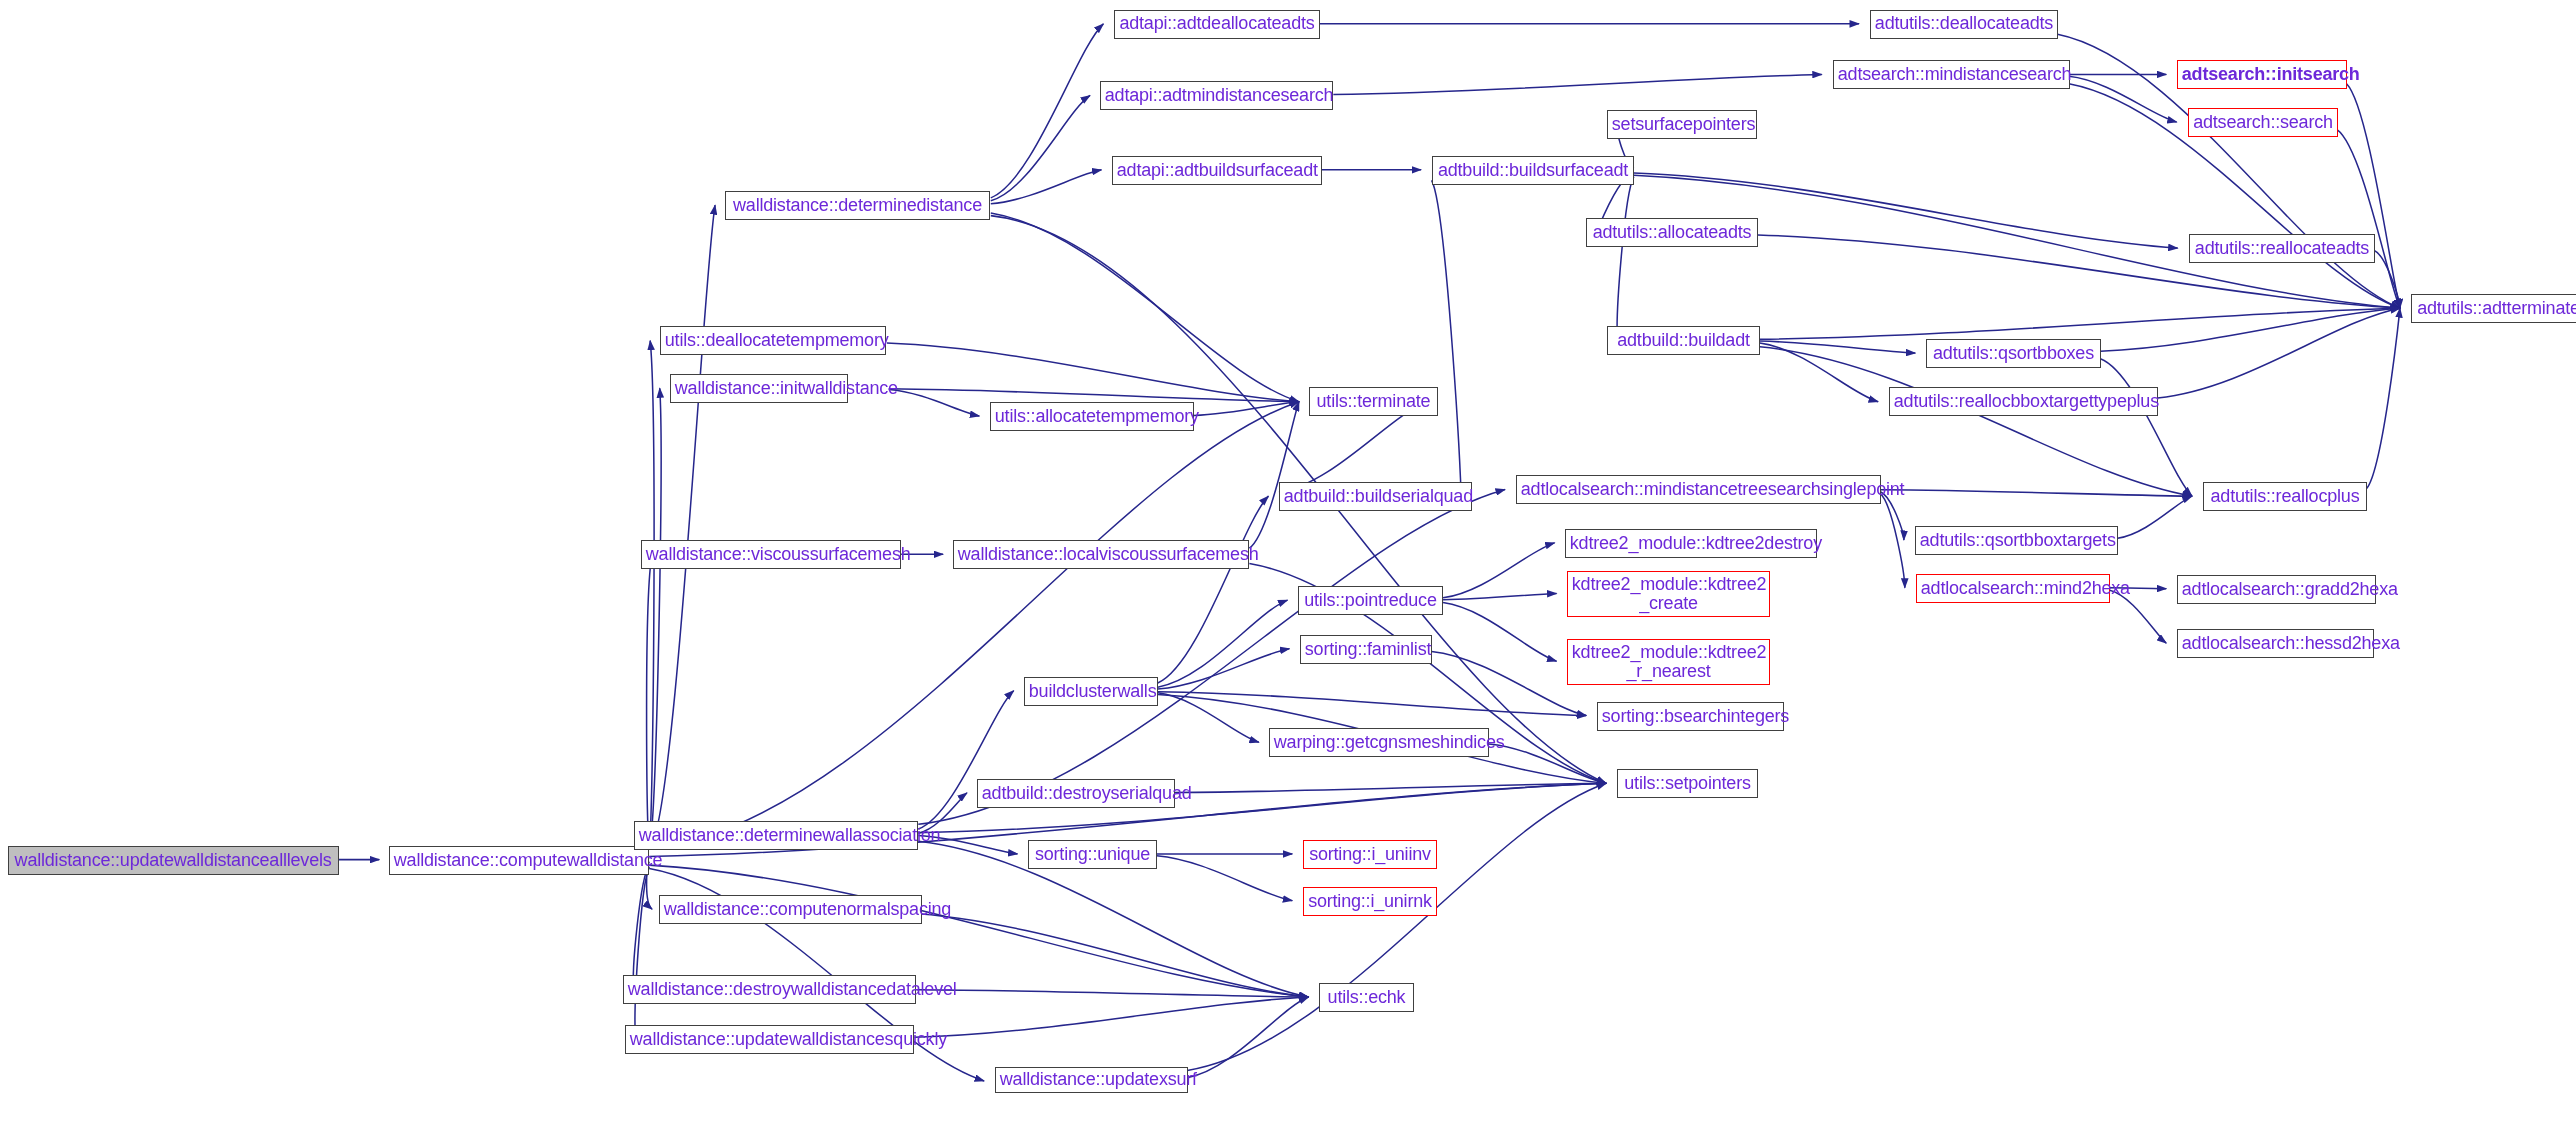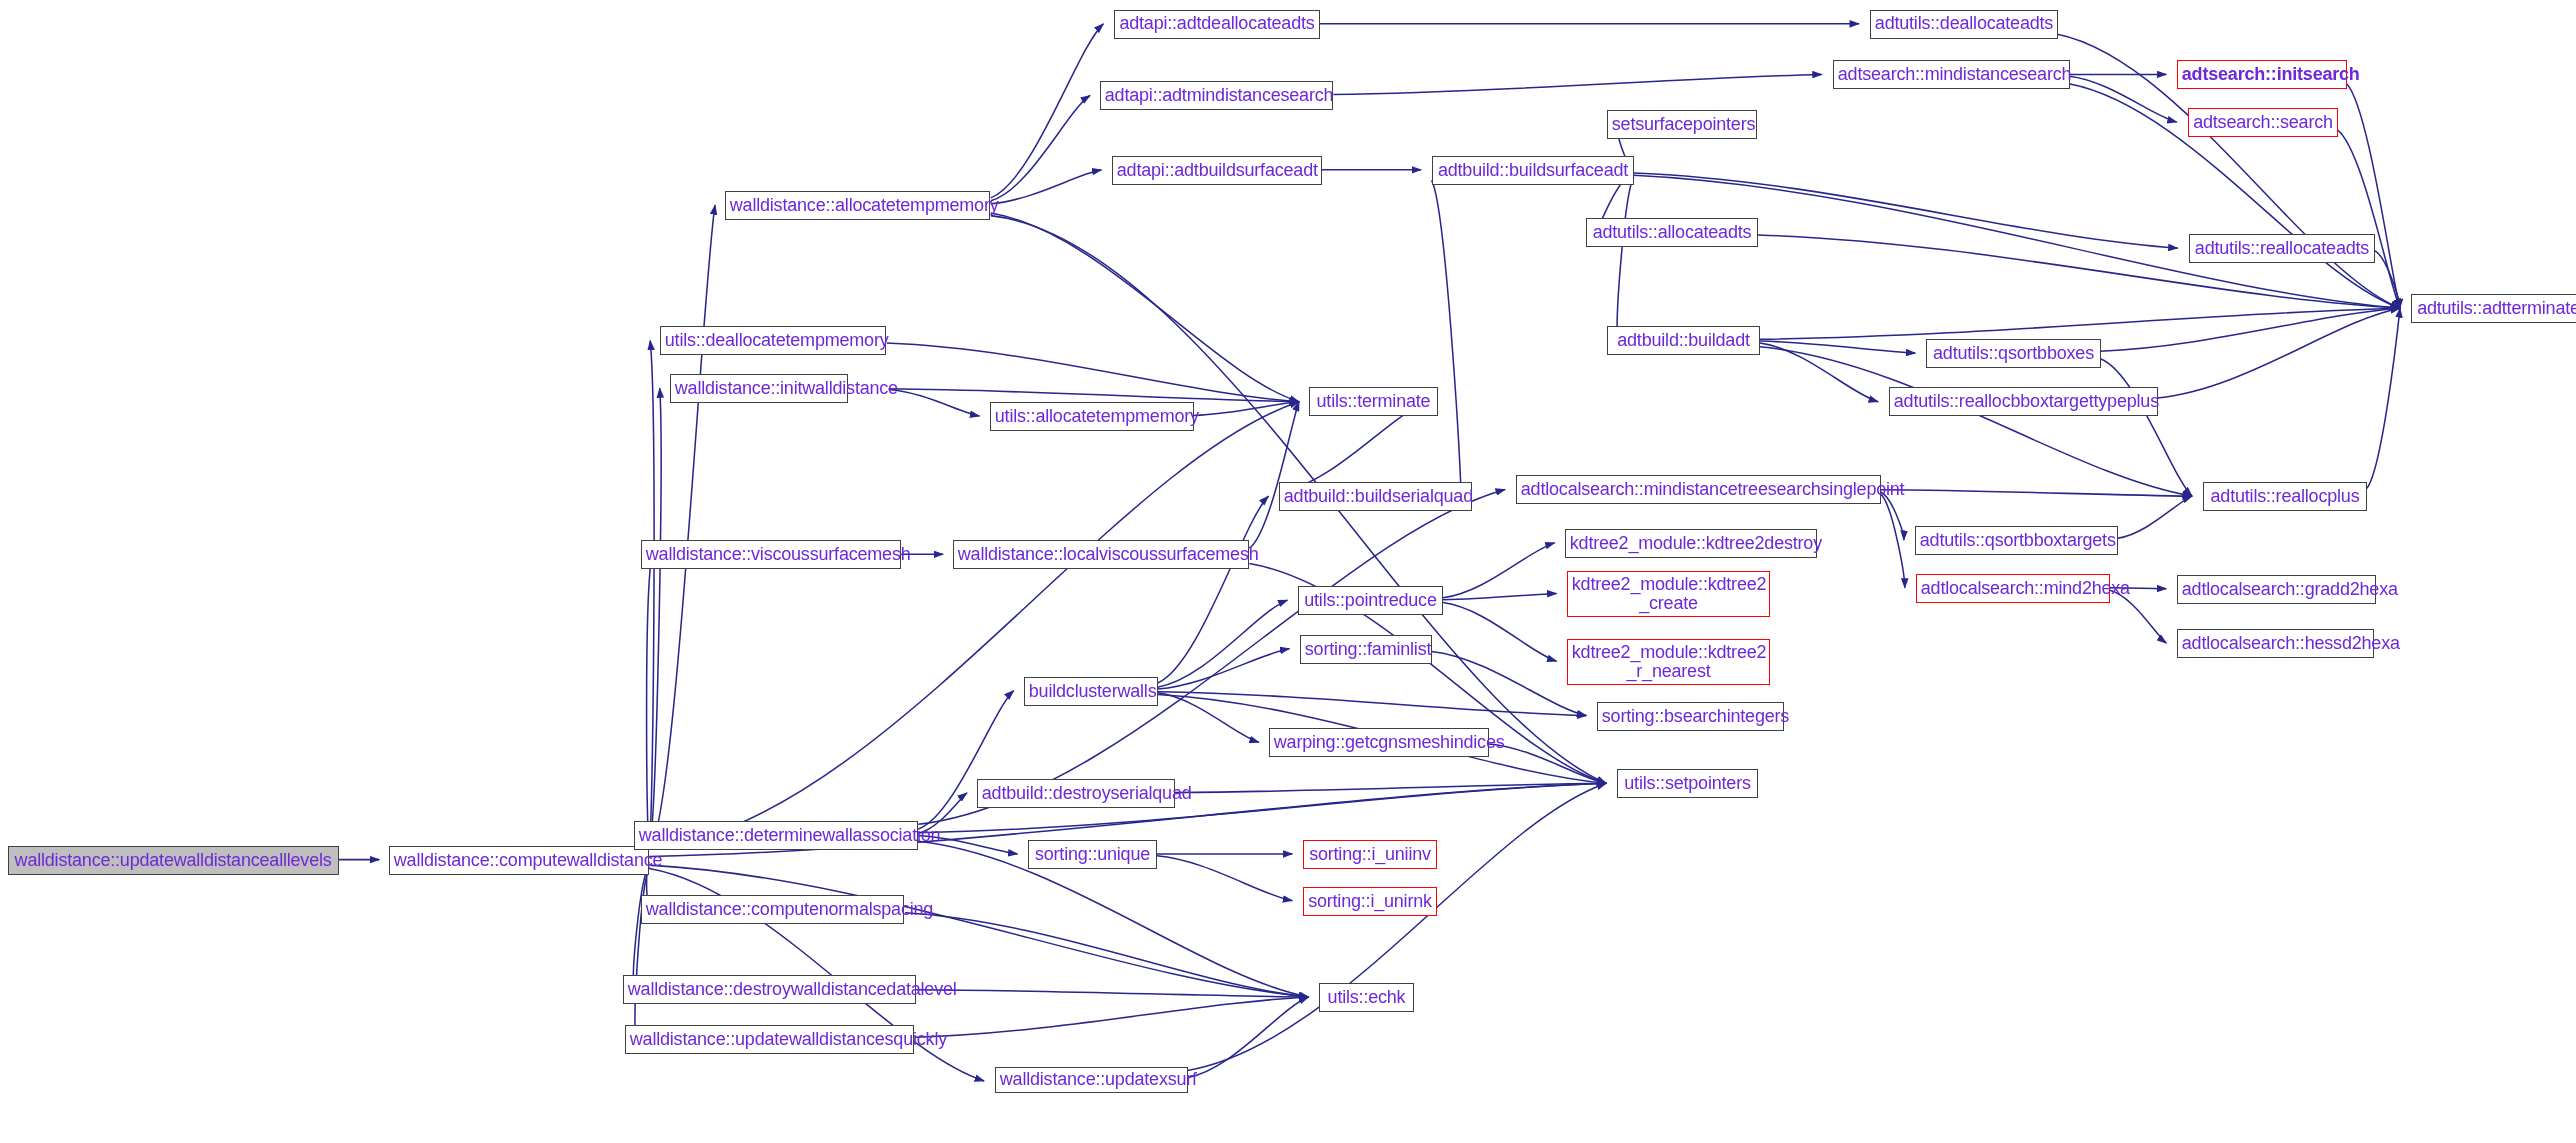--- a/index.html
+++ b/index.html
@@ -150,21 +150,21 @@
         <path d="M1212,896.96 C1265.55,901.664 1319.1,937.4144 1354,944" marker-end="url(#arrowhead)"></path>
         <path d="M960,1037.32 C1107.7,1038.088 1255.4,1043.9248 1371,1045" marker-end="url(#arrowhead)"></path>
         <path d="M958,1087.24 C1106.4,1083.016 1254.8,1050.9136 1371,1045" marker-end="url(#arrowhead)"></path>
         <path d="M1244,1122 C1401.5,1096 1559,863.14 1683,821" marker-end="url(#arrowhead)"></path>
         <path d="M1244,1129.48 C1292.3,1121.032 1340.6,1056.8272 1371,1045" marker-end="url(#arrowhead)"></path>
       </g>
   </svg>
   <div id="node-layer">
       <div class="gnode root" style="left: 7.6px; top: 846px; width: 331px; height: 29px;"><span class="lbl">walldistance::updatewalldistancealllevels</span></div>
       <div class="gnode" style="left: 389px; top: 846px; width: 260px; height: 29px;"><span class="lbl">walldistance::computewalldistance</span></div>
-      <div class="gnode" style="left: 725px; top: 191px; width: 265px; height: 29px;"><span class="lbl">walldistance::allocatetempmemory</span></div>
+      <div class="gnode" style="left: 725px; top: 191px; width: 265px; height: 29px;"><span class="lbl">walldistance::determinedistance</span></div>
       <div class="gnode" style="left: 1114px; top: 9.5px; width: 206px; height: 29px;"><span class="lbl">adtapi::adtdeallocateadts</span></div>
       <div class="gnode" style="left: 1100px; top: 81px; width: 233px; height: 29px;"><span class="lbl">adtapi::adtmindistancesearch</span></div>
       <div class="gnode" style="left: 1112px; top: 156px; width: 210px; height: 29px;"><span class="lbl">adtapi::adtbuildsurfaceadt</span></div>
       <div class="gnode" style="left: 1432px; top: 156px; width: 202px; height: 29px;"><span class="lbl">adtbuild::buildsurfaceadt</span></div>
       <div class="gnode" style="left: 1870px; top: 9.5px; width: 188px; height: 29px;"><span class="lbl">adtutils::deallocateadts</span></div>
       <div class="gnode" style="left: 1833px; top: 60px; width: 237px; height: 29px;"><span class="lbl">adtsearch::mindistancesearch</span></div>
       <div class="gnode red" style="left: 2177px; top: 60px; width: 170px; height: 29px; font-weight: bold;"><span class="lbl">adtsearch::initsearch</span></div>
       <div class="gnode red" style="left: 2188px; top: 108px; width: 150px; height: 29px;"><span class="lbl">adtsearch::search</span></div>
       <div class="gnode" style="left: 1607px; top: 110px; width: 150px; height: 29px;"><span class="lbl">setsurfacepointers</span></div>
       <div class="gnode" style="left: 1586px; top: 218px; width: 172px; height: 29px;"><span class="lbl">adtutils::allocateadts</span></div>
@@ -192,21 +192,21 @@
       <div class="gnode" style="left: 1300px; top: 635px; width: 132px; height: 29px;"><span class="lbl">sorting::faminlist</span></div>
       <div class="gnode red" style="left: 1567px; top: 639px; width: 203px; height: 46px;"><span class="lbl">kdtree2_module::kdtree2
 _r_nearest</span></div>
       <div class="gnode" style="left: 2177px; top: 629px; width: 197px; height: 29px;"><span class="lbl">adtlocalsearch::hessd2hexa</span></div>
       <div class="gnode" style="left: 1597px; top: 702px; width: 187px; height: 29px;"><span class="lbl">sorting::bsearchintegers</span></div>
       <div class="gnode" style="left: 1024px; top: 677px; width: 134px; height: 29px;"><span class="lbl">buildclusterwalls</span></div>
       <div class="gnode" style="left: 634px; top: 821px; width: 284px; height: 29px;"><span class="lbl">walldistance::determinewallassociation</span></div>
       <div class="gnode" style="left: 1269px; top: 728px; width: 220px; height: 29px;"><span class="lbl">warping::getcgnsmeshindices</span></div>
       <div class="gnode" style="left: 1617px; top: 769px; width: 141px; height: 29px;"><span class="lbl">utils::setpointers</span></div>
       <div class="gnode" style="left: 977px; top: 779px; width: 198px; height: 29px;"><span class="lbl">adtbuild::destroyserialquad</span></div>
-      <div class="gnode" style="left: 641px; top: 895px; width: 263px; height: 29px;"><span class="lbl">walldistance::computenormalspacing</span></div>
+      <div class="gnode" style="left: 659px; top: 895px; width: 263px; height: 29px;"><span class="lbl">walldistance::computenormalspacing</span></div>
       <div class="gnode" style="left: 1028px; top: 840px; width: 129px; height: 29px;"><span class="lbl">sorting::unique</span></div>
       <div class="gnode red" style="left: 1303px; top: 840px; width: 134px; height: 29px;"><span class="lbl">sorting::i_uniinv</span></div>
       <div class="gnode red" style="left: 1303px; top: 887px; width: 134px; height: 29px;"><span class="lbl">sorting::i_unirnk</span></div>
       <div class="gnode" style="left: 623px; top: 975px; width: 293px; height: 29px;"><span class="lbl">walldistance::destroywalldistancedatalevel</span></div>
       <div class="gnode" style="left: 1319px; top: 983px; width: 95px; height: 29px;"><span class="lbl">utils::echk</span></div>
       <div class="gnode" style="left: 625px; top: 1025px; width: 289px; height: 29px;"><span class="lbl">walldistance::updatewalldistancesquickly</span></div>
       <div class="gnode" style="left: 995px; top: 1067px; width: 193px; height: 26px;"><span class="lbl">walldistance::updatexsurf</span></div>
     </div>
 </div>
 

